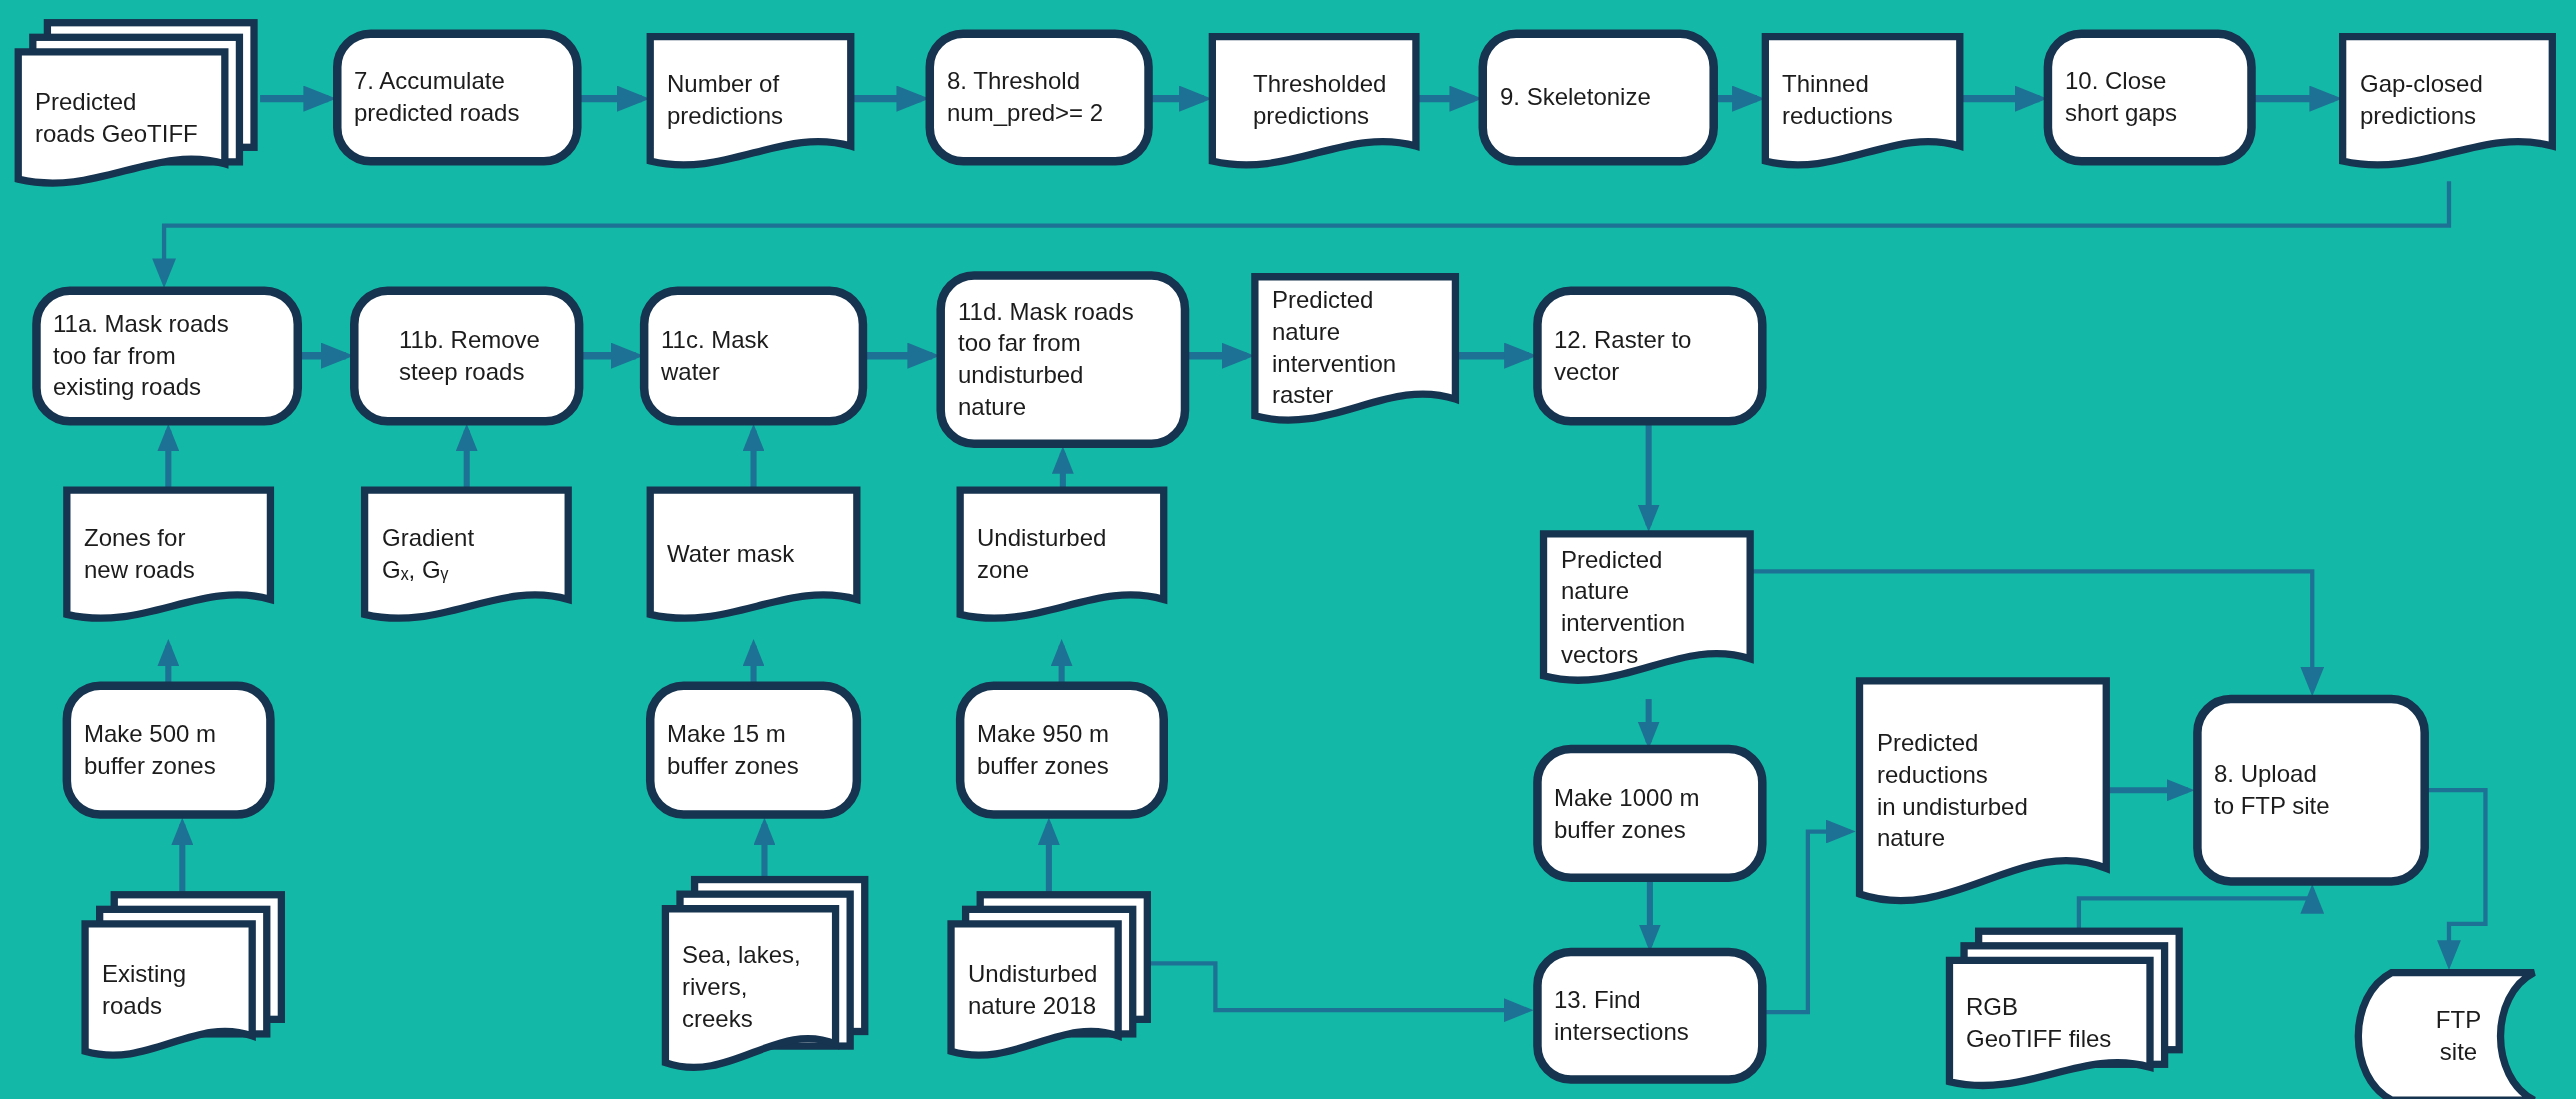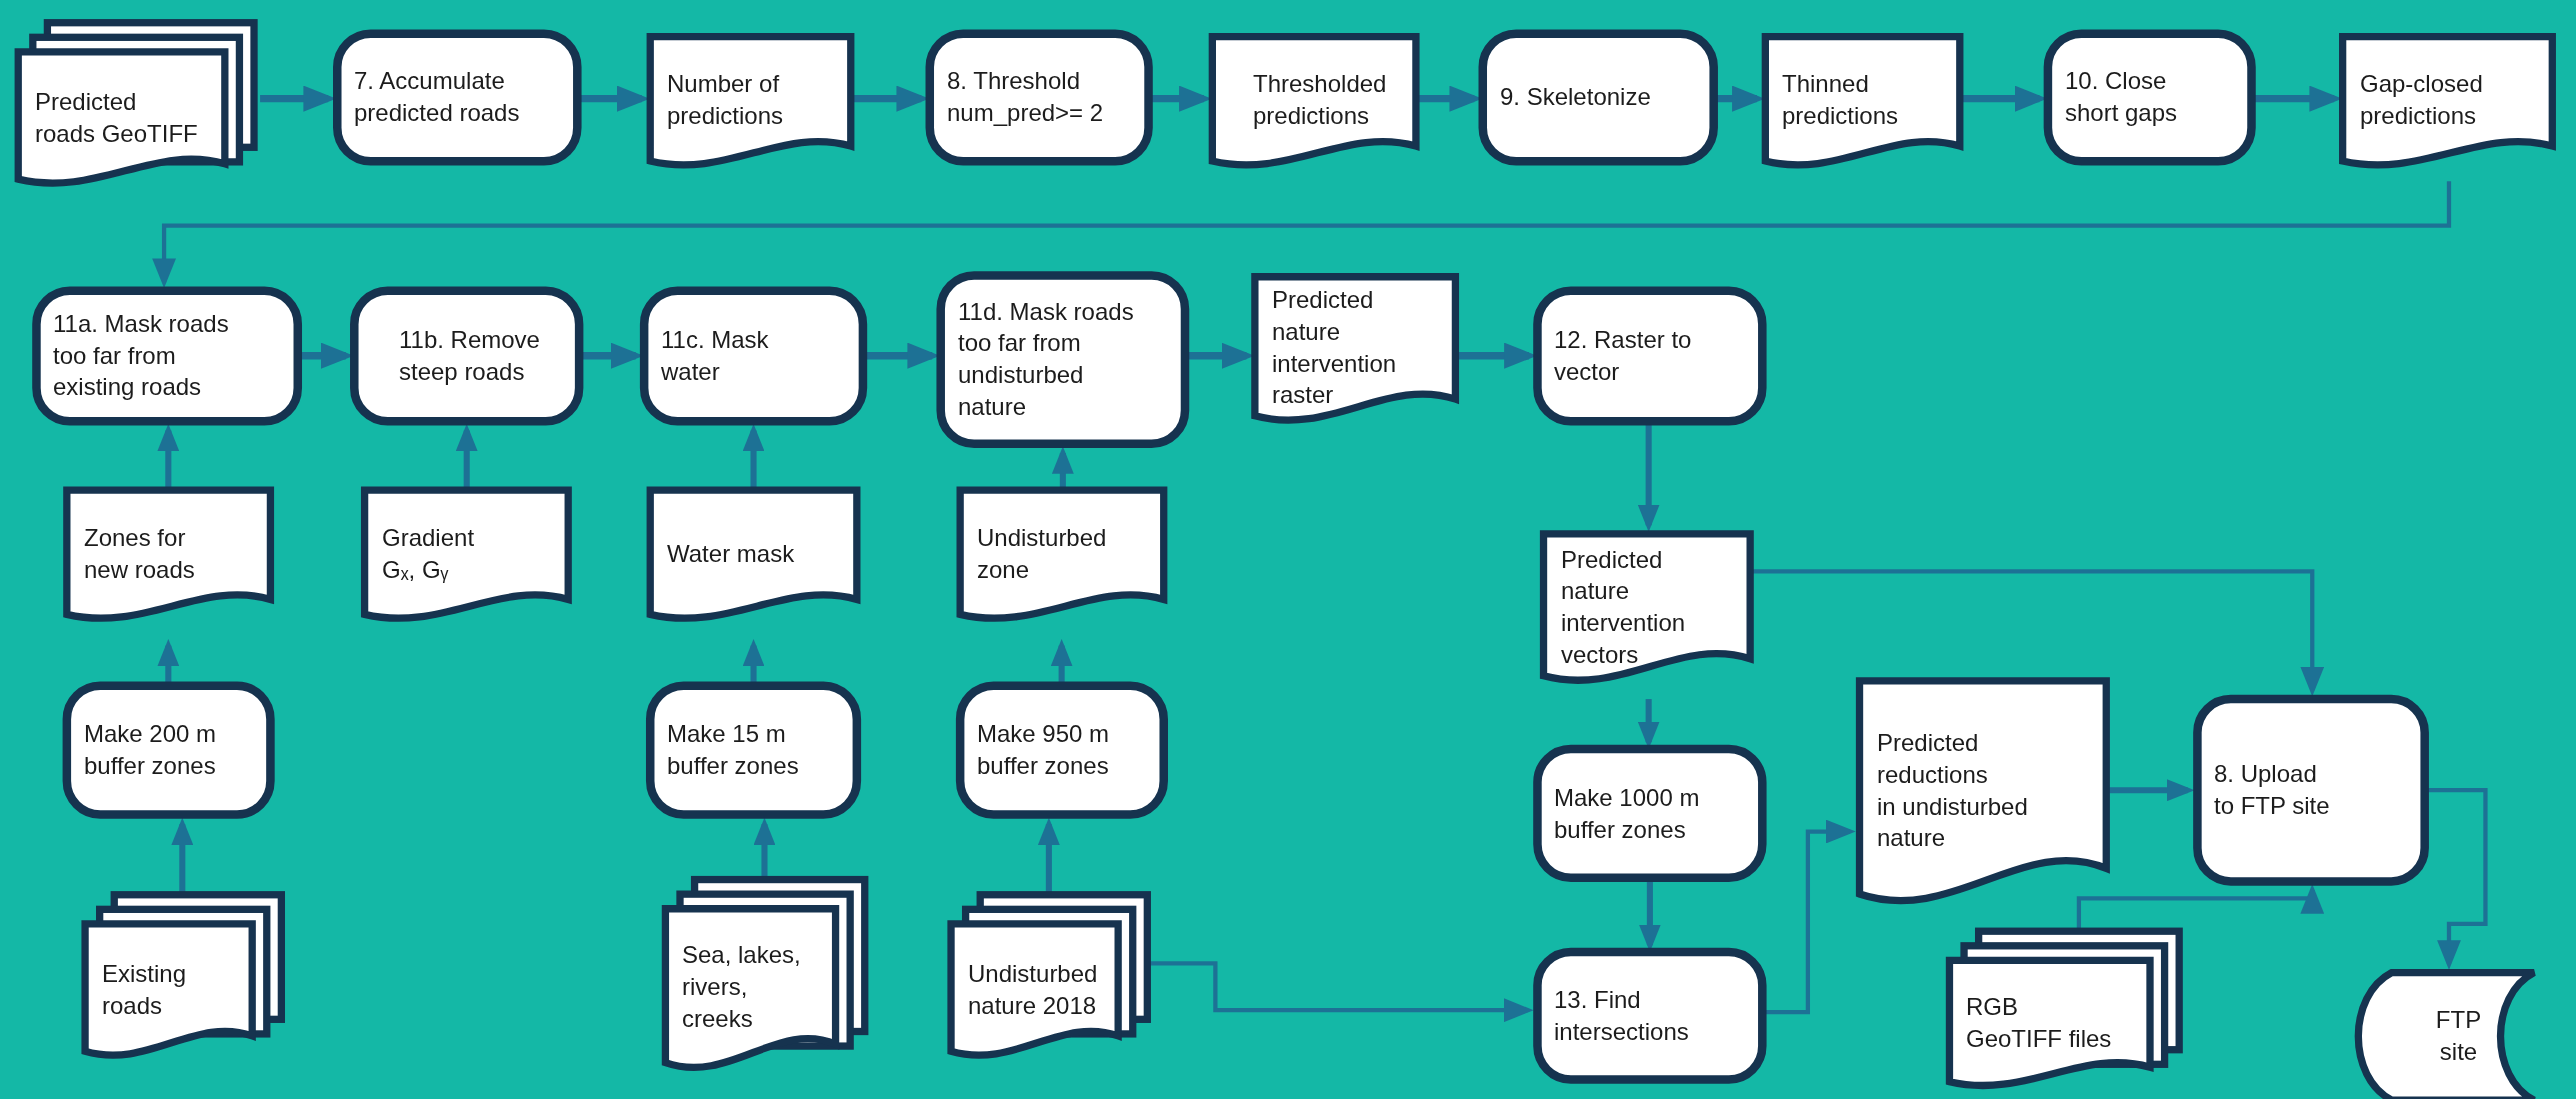--- a/index.html
+++ b/index.html
@@ -174,21 +174,21 @@
       <div class="lbl" style="left: 354px; top: 33px; width: 206px; height: 128px;">7. Accumulate
 predicted roads</div>
       <div class="lbl" style="left: 667px; top: 36px; width: 167px; height: 128px;">Number of
 predictions</div>
       <div class="lbl" style="left: 947px; top: 33px; width: 185px; height: 128px;">8. Threshold
 num_pred&gt;= 2</div>
       <div class="lbl" style="left: 1229px; top: 36px; width: 170px; height: 128px; margin-left: 24px;">Thresholded
 predictions</div>
       <div class="lbl" style="left: 1500px; top: 33px; width: 197px; height: 128px;">9. Skeletonize</div>
       <div class="lbl" style="left: 1782px; top: 36px; width: 160px; height: 128px;">Thinned
-predictions</div>
+reductions</div>
       <div class="lbl" style="left: 2065px; top: 33px; width: 170px; height: 128px;">10. Close
 short gaps</div>
       <div class="lbl" style="left: 2360px; top: 36px; width: 176px; height: 128px;">Gap-closed
 predictions</div>
       <div class="lbl" style="left: 53px; top: 290px; width: 227px; height: 131px;">11a. Mask roads
 too far from
 existing roads</div>
       <div class="lbl" style="left: 371px; top: 290px; width: 191px; height: 131px; margin-left: 28px;">11b. Remove
 steep roads</div>
       <div class="lbl" style="left: 661px; top: 290px; width: 185px; height: 131px;">11c. Mask
@@ -207,21 +207,21 @@
 nature
 intervention
 vectors</div>
       <div class="lbl" style="left: 84px; top: 490px; width: 170px; height: 128px;">Zones for
 new roads</div>
       <div class="lbl" style="left: 382px; top: 490px; width: 170px; height: 128px;">Gradient
 Gₓ, Gᵧ</div>
       <div class="lbl" style="left: 667px; top: 490px; width: 173px; height: 128px;">Water mask</div>
       <div class="lbl" style="left: 977px; top: 490px; width: 170px; height: 128px;">Undisturbed
 zone</div>
-      <div class="lbl" style="left: 84px; top: 685px; width: 170px; height: 129px;">Make 200 m
+      <div class="lbl" style="left: 84px; top: 685px; width: 170px; height: 129px;">Make 500 m
 buffer zones</div>
       <div class="lbl" style="left: 667px; top: 685px; width: 173px; height: 129px;">Make 15 m
 buffer zones</div>
       <div class="lbl" style="left: 977px; top: 685px; width: 170px; height: 129px;">Make 950 m
 buffer zones</div>
       <div class="lbl" style="left: 1554px; top: 749px; width: 191px; height: 129px;">Make 1000 m
 buffer zones</div>
       <div class="lbl" style="left: 102px; top: 924px; width: 133px; height: 131px;">Existing
 roads</div>
       <div class="lbl" style="left: 682px; top: 908px; width: 136px; height: 158px;">Sea, lakes,

